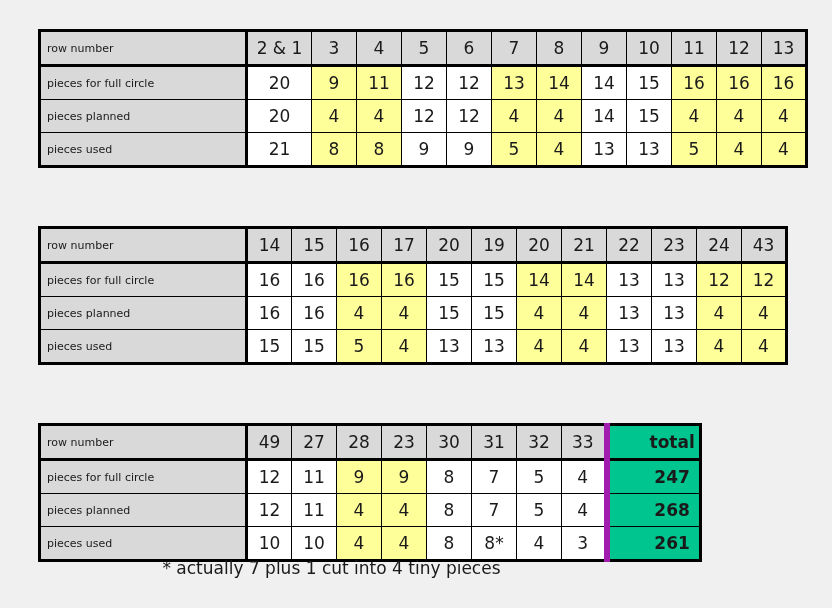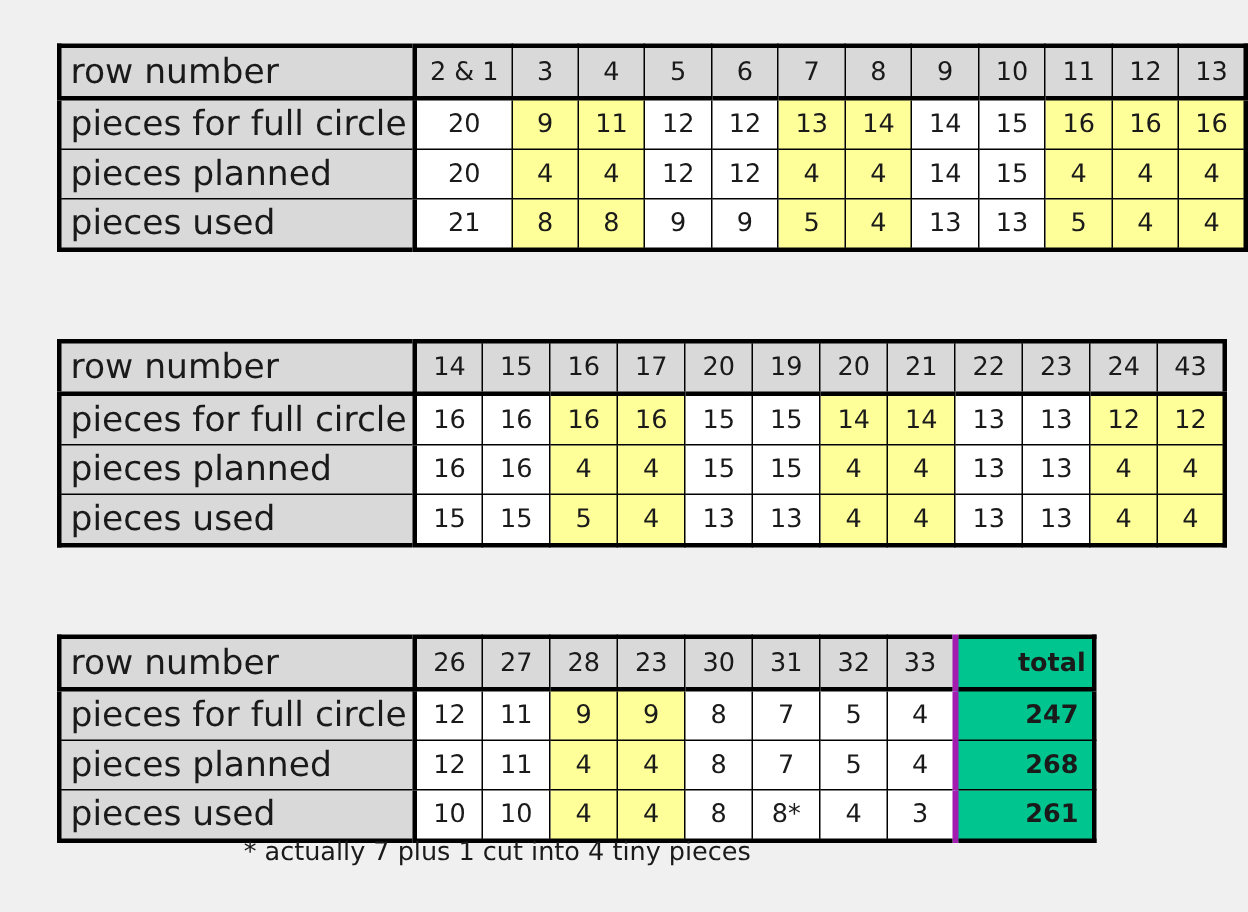--- a/index.html
+++ b/index.html
@@ -40,29 +40,29 @@
   table.grid tr.header-row td {
     background: #d9d9d9;
     border-bottom: 3px solid #000000;
   }
   
   table.grid td.label-cell {
     background: #d9d9d9;
     text-align: left;
     padding-left: 6px;
     border-right: 3px solid #000000;
-    font-size: 23px;
+    font-size: 11px;
   }
   table.grid td.hl {
     background: #ffff99;
   }
   table.grid td.total {
     background: #00c58e;
     font-weight: bold;
-    border-left: 4px solid #a21caf;
+    border-left: 6px solid #a21caf;
     padding-left: 40px;
   }
   table.grid tr.header-row td.total {
     background: #00c58e;
     font-weight: bold;
   }
   
   #table-1 { left: 38px; top: 29px; }
   #table-2 { left: 38px; top: 226px; }
   #table-3 { left: 38px; top: 423px; }
@@ -251,21 +251,21 @@
         <col style="width:45px">
       <col style="width:45px">
         <col style="width:45px">
         <col style="width:45px">
         <col style="width:45px">
       <col style="width:82px">
     </colgroup>
     <tbody>
       <tr class="header-row">
         <td class="label-cell">row number</td>
-        <td>26</td>
+        <td>49</td>
         <td>27</td>
         <td>28</td>
         <td>23</td>
         <td>30</td>
         <td>31</td>
         <td>32</td>
         <td>33</td>
         <td class="total">total</td>
       </tr>
       <tr>

